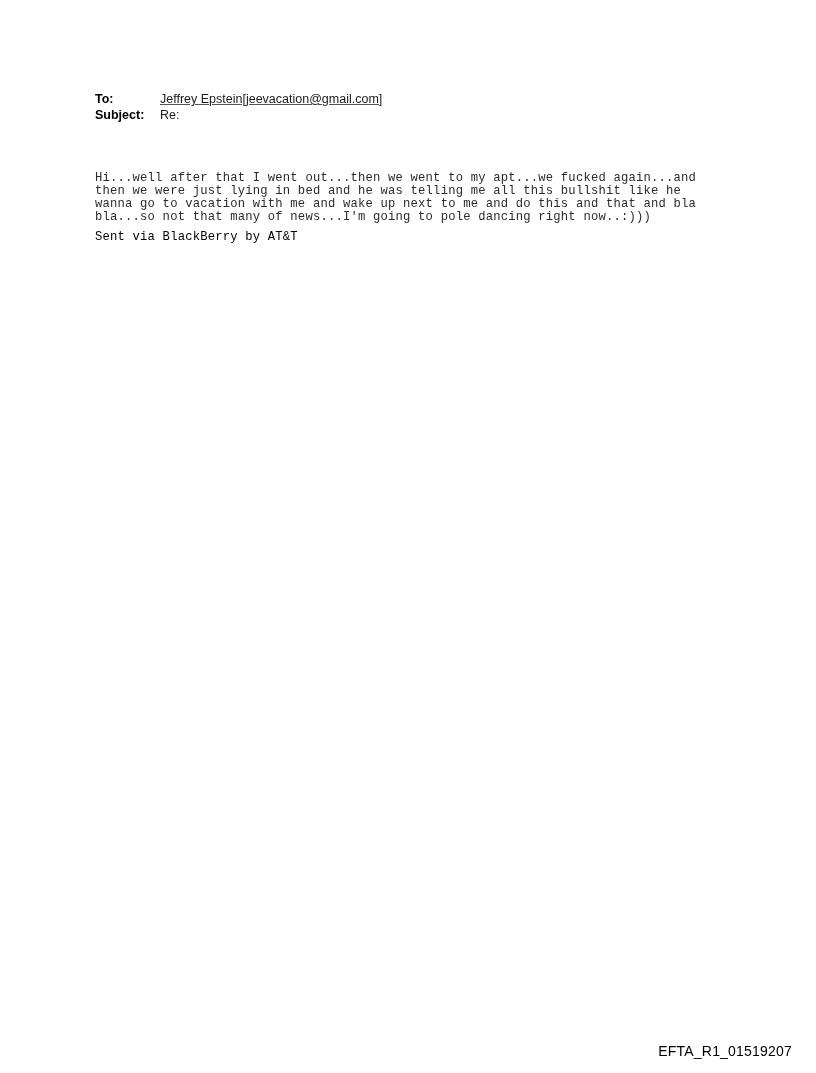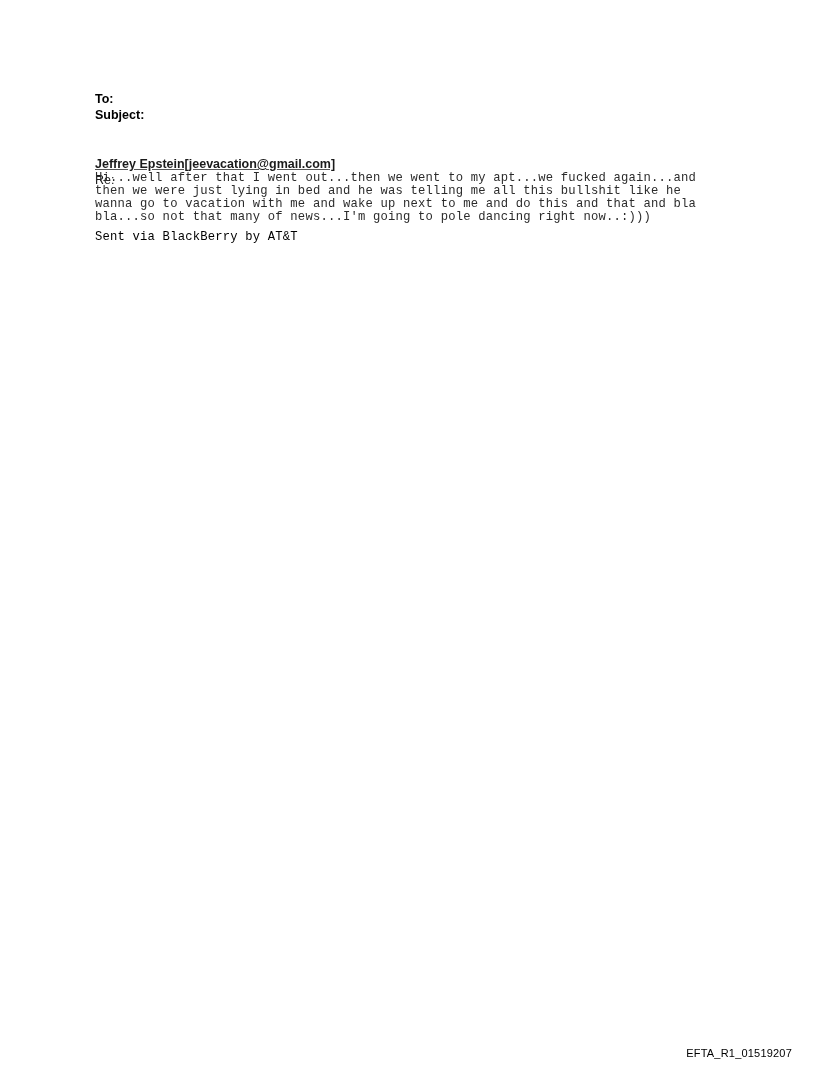--- a/index.html
+++ b/index.html
@@ -21,41 +21,39 @@
     position: absolute;
     left: 95px;
     top: 92px;
     width: 640px;
   }
   .hdr-row {
     display: flex;
     align-items: baseline;
     height: 16px;
     margin-bottom: 0px;
-    flex-direction: column;
   }
   .hdr-label {
     width: 65px;
     flex: 0 0 65px;
     font-size: 12.5px;
     font-weight: bold;
     color: #000000;
     font-family: "Liberation Sans", sans-serif;
     letter-spacing: 0px;
   }
   .hdr-value {
     font-size: 12.5px;
     color: #1a1a1a;
     font-family: "Liberation Sans", sans-serif;
     white-space: pre;
   }
   .hdr-value.underlined {
     text-decoration: underline;
     text-decoration-color: #555;
-    font-weight: bold;
   }
   .redaction {
     display: inline-block;
     background: #000000;
     height: 13px;
     width: 177px;
     vertical-align: middle;
     position: relative;
     top: 1px;
   }
@@ -84,21 +82,21 @@
     white-space: pre;
     letter-spacing: 0.2px;
   }
 
   
   .bates {
     position: absolute;
     right: 24px;
     bottom: 14px;
     font-family: "Liberation Sans", sans-serif;
-    font-size: 11px;
+    font-size: 14px;
     color: #000000;
     letter-spacing: 0.2px;
   }
 </style>
 </head>
 <body>
 
 <div class="page">
 
   <div class="header">

